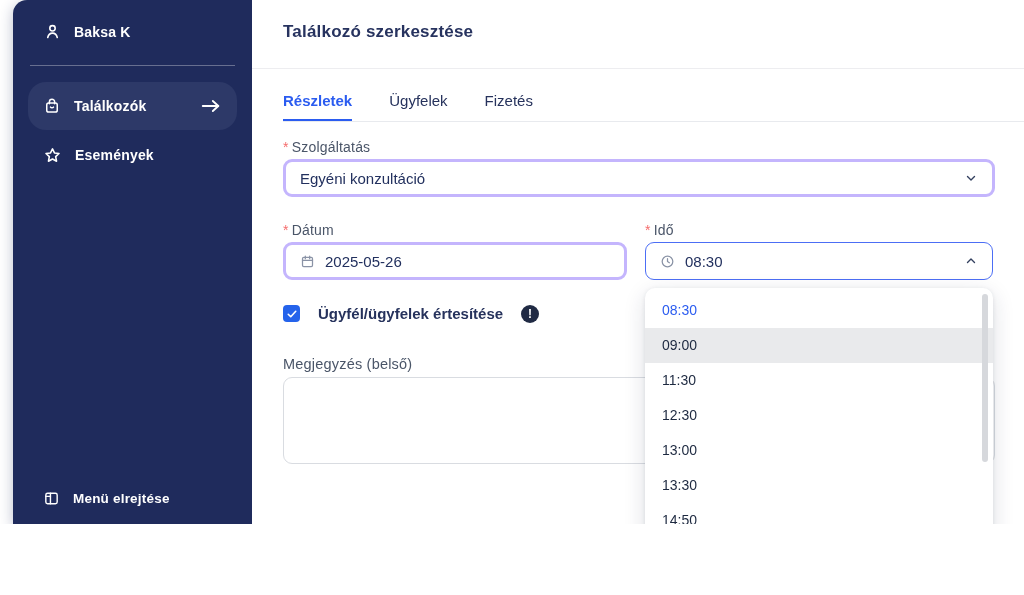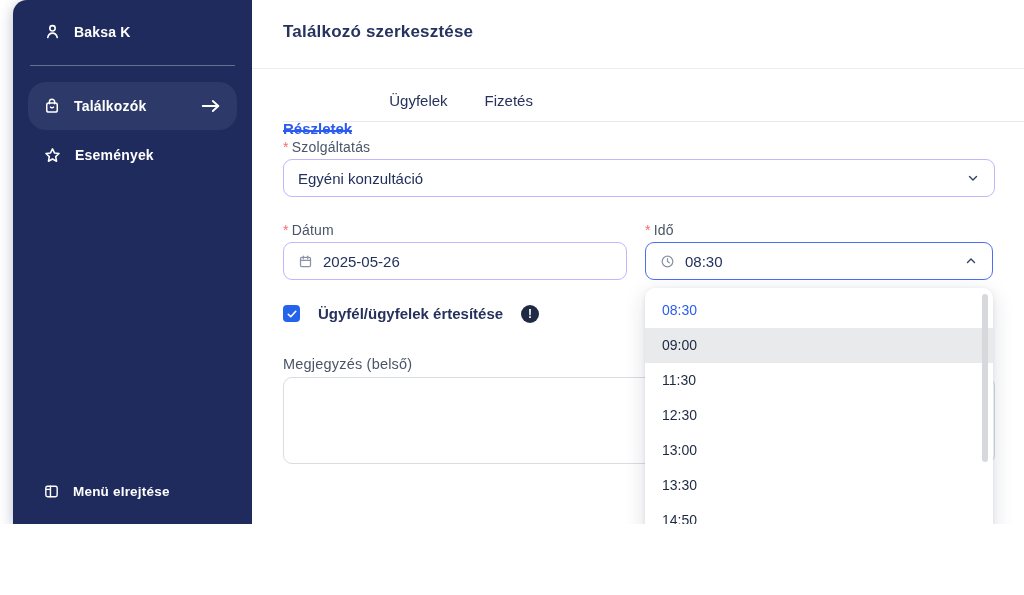--- a/index.html
+++ b/index.html
@@ -21,21 +21,21 @@
   .nav-item {
     display:flex; align-items:center; gap:13px;
     margin:16px 15px 0 15px; padding:0 15px; height:48px;
     border-radius:18px; font-size:14px; font-weight:700; letter-spacing:.2px;
     cursor:pointer;
   }
   .nav-item.active { background:#2d3968; }
   .nav-item .arrow { margin-left:auto; display:flex; }
   .nav-item.plain { height:42px; margin-top:4px; }
   .side-footer {
-    position:absolute; left:30px; bottom:24px;
+    position:absolute; left:30px; bottom:17px;
     display:flex; align-items:center; gap:13px;
     font-size:13.5px; font-weight:700; letter-spacing:.2px; cursor:pointer;
   }
   .icon { display:flex; align-items:center; justify-content:center; flex:0 0 auto; }
 
   
   .main { position:absolute; left:252px; top:0; right:0; bottom:0; background:#fff; }
   .page-title {
     position:absolute; left:31px; top:22px;
     font-size:17px; font-weight:700; color:#27335f; letter-spacing:.2px;
@@ -43,30 +43,30 @@
   .header-divider { position:absolute; left:0; right:0; top:68px; height:1px; background:#ededf0; }
 
   .tabs {
     position:absolute; left:31px; right:0; top:92px; height:30px;
     display:flex; gap:37px; border-bottom:1px solid #e8eaee;
   }
   .tab {
     font-size:15px; font-weight:500; color:#26325c; cursor:pointer;
     padding-bottom:10px; border-bottom:2px solid transparent;
   }
-  .tab.active { color:#2b5cf0; border-bottom-color:#2b5cf0; font-weight:600;margin-top:28px; }
+  .tab.active { color:#2b5cf0; border-bottom-color:#2b5cf0; font-weight:600; }
 
   .field-label {
     position:absolute; font-size:14px; color:#4a5568; letter-spacing:.2px;
   }
   .req { color:#f56b6b; margin-right:3px; }
 
   .input {
     position:absolute; height:38px; background:#fff;
-    border:1px solid #c4b5fd; border-radius:9px;
+    border:3px solid #c4b5fd; border-radius:9px;
     display:flex; align-items:center; gap:10px; padding:0 14px;
     font-size:15px; color:#22305e; cursor:pointer;
   }
   .input.focused { border:1.5px solid #4c6ef5; }
   .input .chev { margin-left:auto; display:flex; }
 
   .select-service { left:31px; top:159px; width:712px; }
   .input-date    { left:31px; top:242px; width:344px; }
   .input-time    { left:393px; top:242px; width:348px; }
   .lbl-service { left:31px;  top:139px; }

